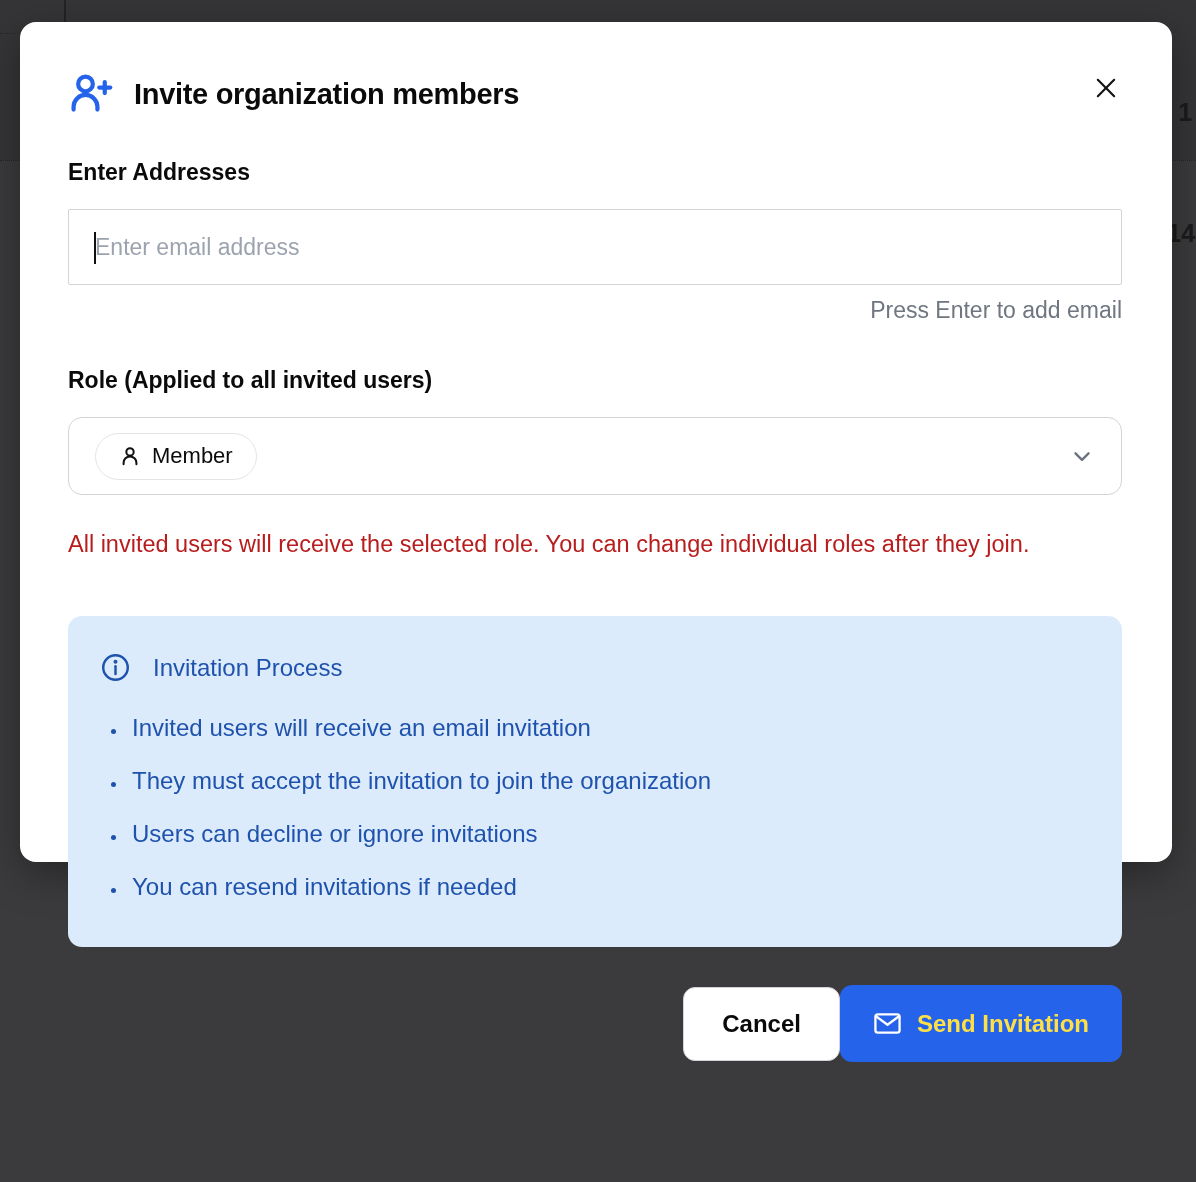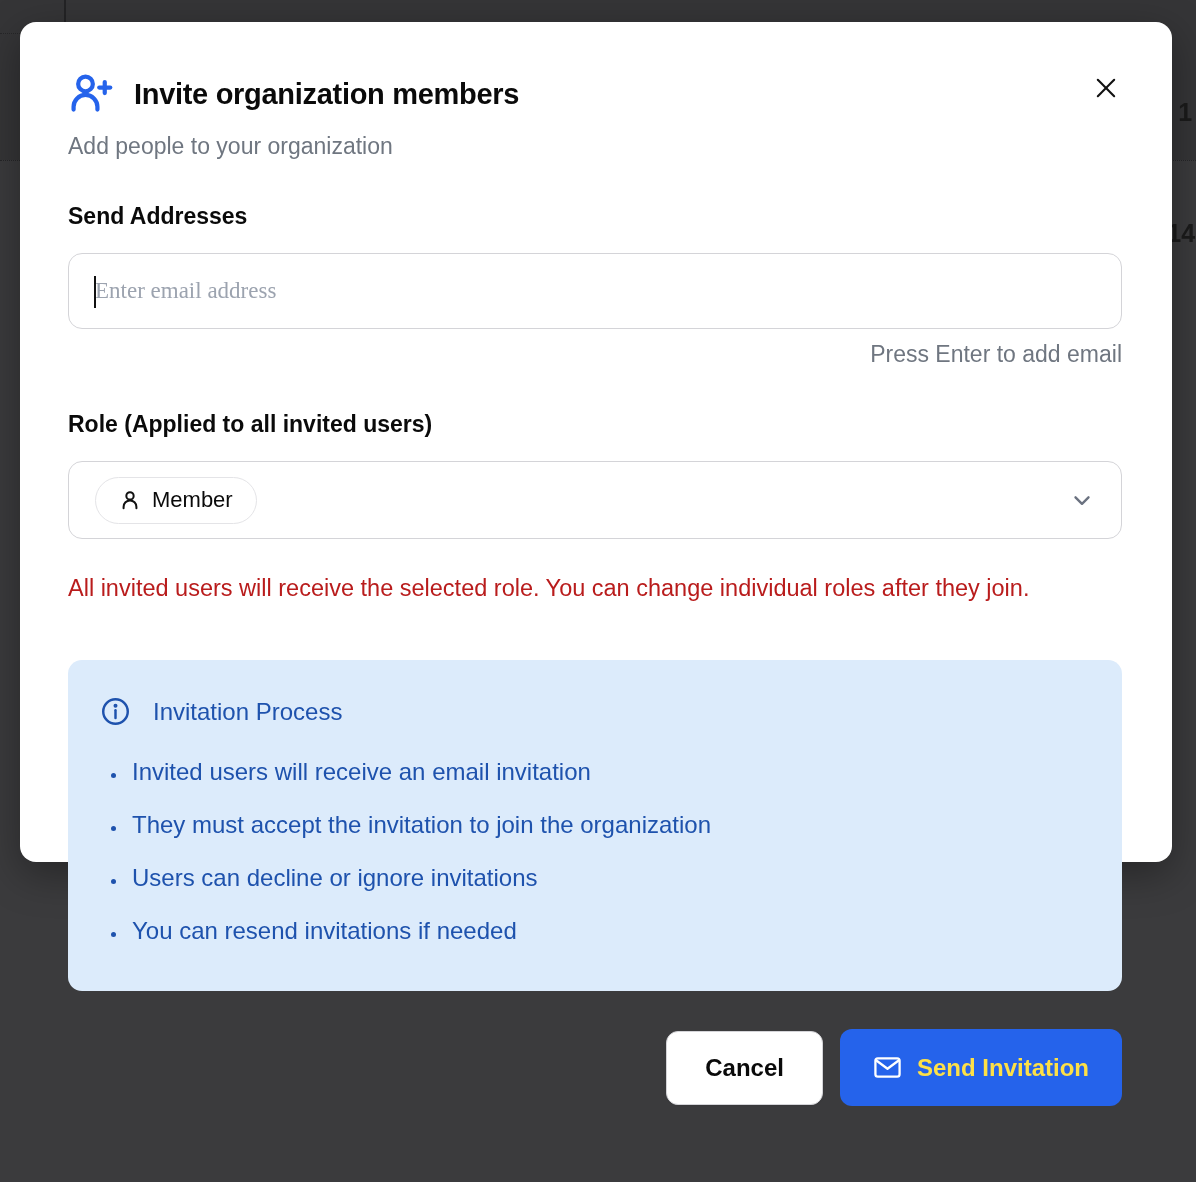--- a/index.html
+++ b/index.html
@@ -37,22 +37,22 @@
     position:absolute; right:0; top:0;
     width:32px; height:32px; background:none; border:none; cursor:pointer;
     display:flex; align-items:center; justify-content:center;
   }
   .modal-subtitle { margin-top:17px; font-size:23px; color:#6f7680; }
 
   .field-label { margin-top:43px; font-size:23px; font-weight:700; color:#0a0a0a; }
 
   .email-input-wrap {
     margin-top:23px; height:76px; position:relative;
-    border:1px solid #d4d4d8; border-radius:14px;
-    display:flex; align-items:center;font-family:Liberation Serif, serif;
+    border:1px solid #d4d4d8; border-radius:2px;
+    display:flex; align-items:center;
   }
   .email-input {
     width:100%; height:100%; border:none; outline:none; background:transparent;
     font-family:inherit; font-size:23px; color:#111;
     padding:0 26px; border-radius:14px;
   }
   .email-input::placeholder { color:#9ca3af; }
   .caret { position:absolute; left:25px; top:22px; width:2px; height:32px; background:#111; }
 
   .helper-text { margin-top:12px; font-size:23px; color:#6f7680;text-align:right; }
@@ -77,21 +77,21 @@
     background:#dcebfb;
     border-radius:14px;
     padding:36px 28px 22px 32px;
   }
   .info-head { display:flex; align-items:center; gap:22px; }
   .info-title { font-size:24px; }
   .info-list { margin:30px 0 0 28px; list-style:disc; }
   .info-list li { font-size:24px; line-height:30px; margin-bottom:23px; padding-left:4px; }
   .info-list li::marker { font-size:18px; }
 
-  .modal-footer { display:flex; justify-content:flex-end; align-items:center; gap:17px; margin-top:38px; }
+  .modal-footer { display:flex; justify-content:flex-end; align-items:center; margin-top:38px; }
   .btn { font-family:inherit; font-weight:700; border-radius:12px; cursor:pointer; }
   .btn-cancel {
     height:74px; padding:0 38px; font-size:24px; color:#0a0a0a;
     background:#fff; border:1px solid #d4d4d8;
     box-shadow:0 1px 2px rgba(0,0,0,0.05);
   }
   .btn-send {
     height:77px; padding:0 33px; font-size:24px; color:#fde047;
     border:none; display:flex; align-items:center; gap:15px;
   }
@@ -123,23 +123,22 @@
     <button class="close-btn" aria-label="Close">
       <span style="display:flex;">
         <svg width="28" height="28" viewBox="0 0 24 24" fill="none" stroke="#111" stroke-width="1.8" stroke-linecap="round">
           <line x1="5" y1="5" x2="19" y2="19"></line>
             <line x1="19" y1="5" x2="5" y2="19"></line>
         </svg>
       </span>
     </button>
   </div>
 
-  <p class="modal-subtitle">Add people to your organization</p>
 
-  <div class="field-label">Send Addresses</div>
+  <div class="field-label">Enter Addresses</div>
 
   <div class="email-input-wrap">
     <span class="caret"></span>
     <input class="email-input" type="text" placeholder="Enter email address" style="">
   </div>
 
   <p class="helper-text">Press Enter to add email</p>
 
   <div class="field-label">Role (Applied to all invited users)</div>
 

